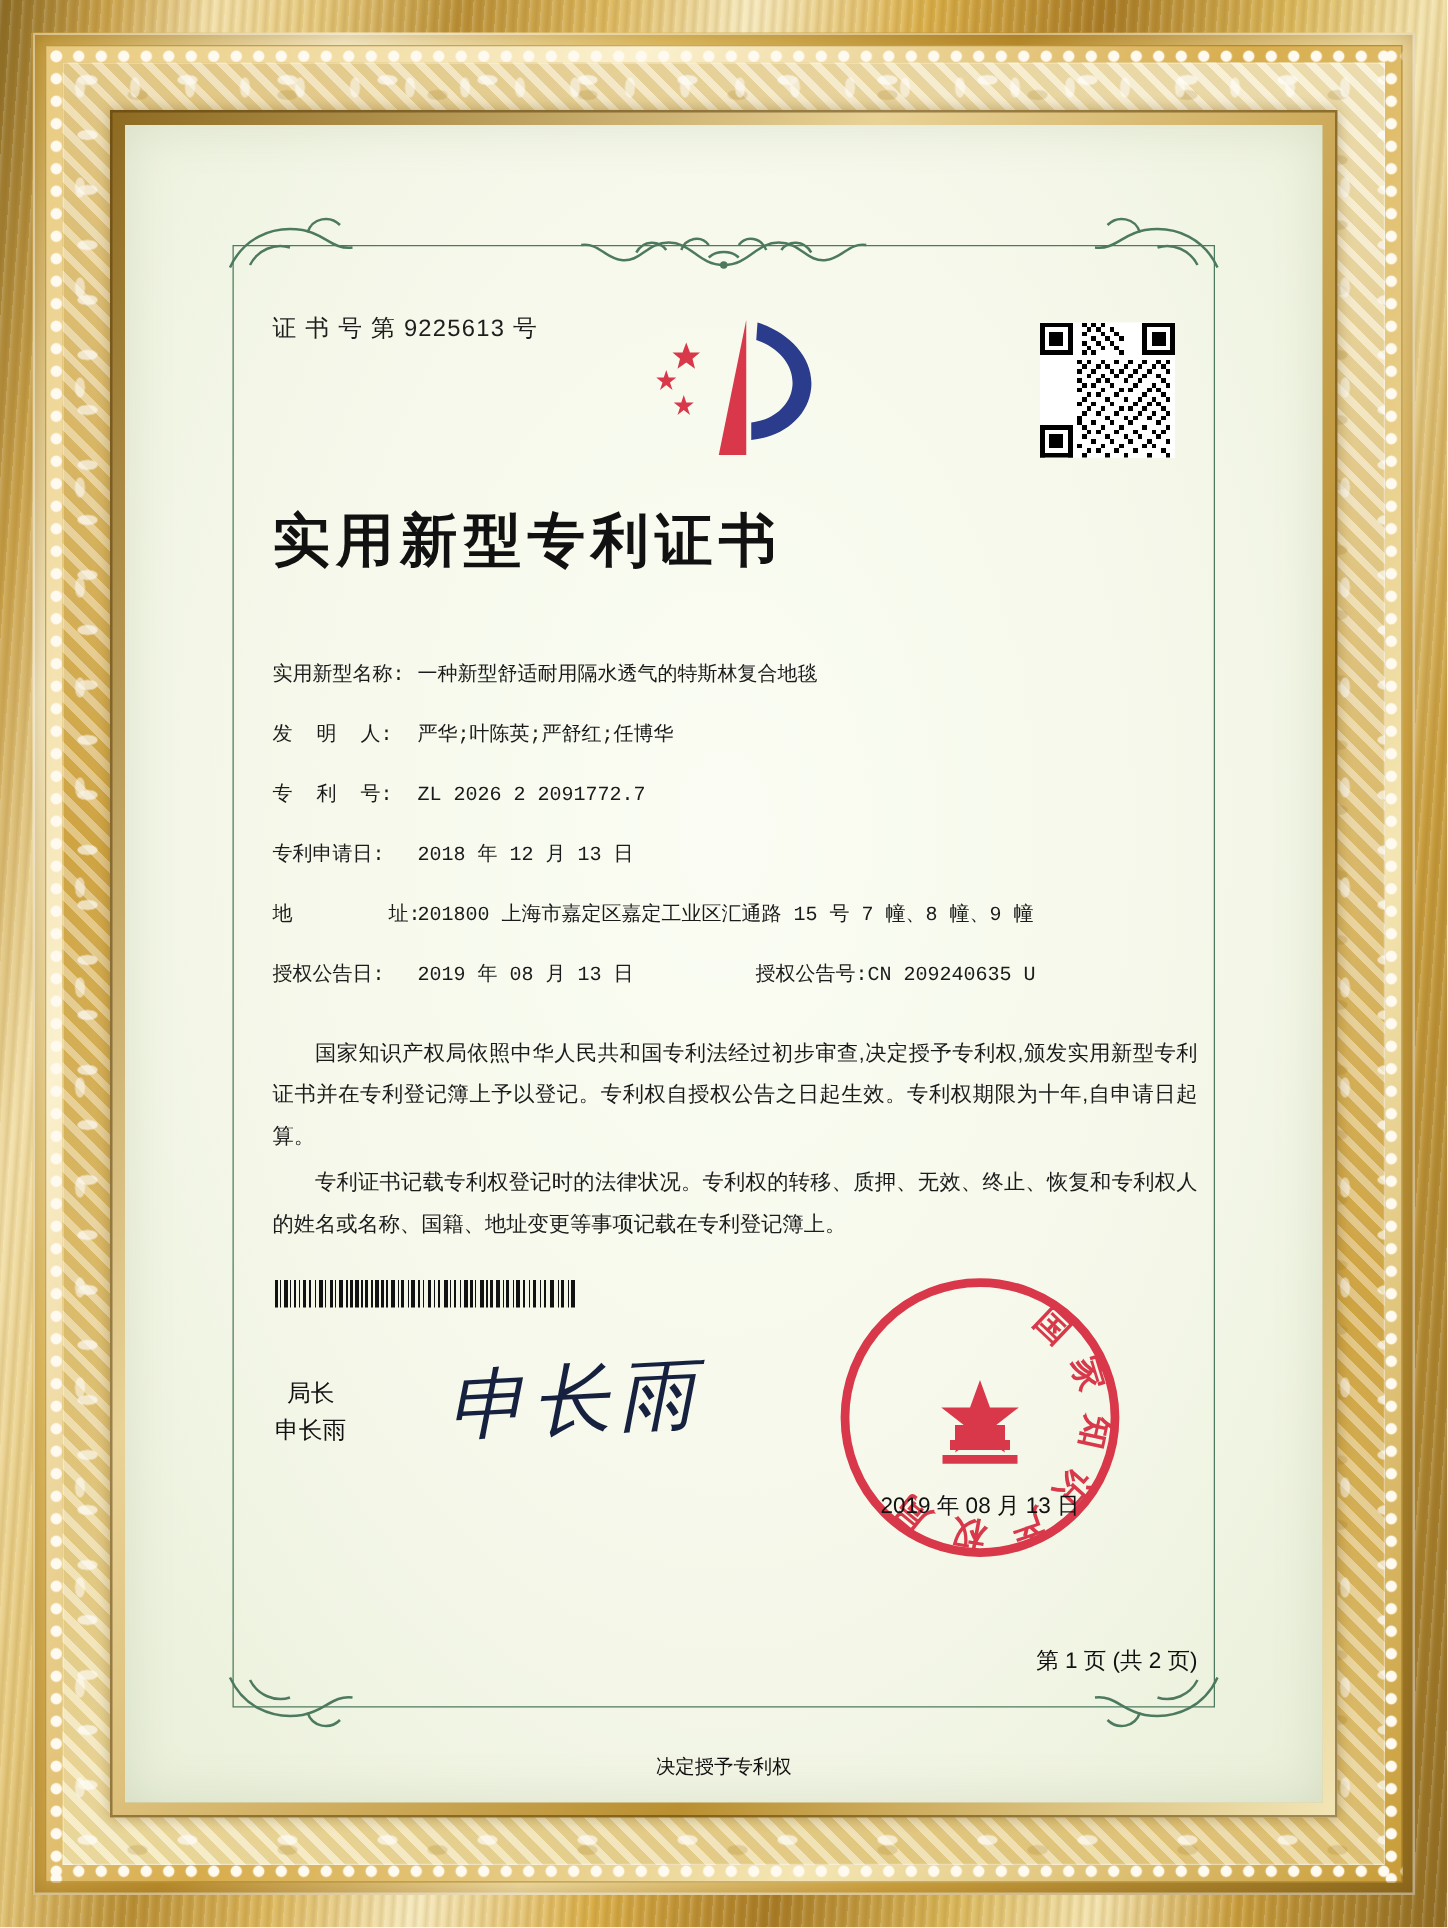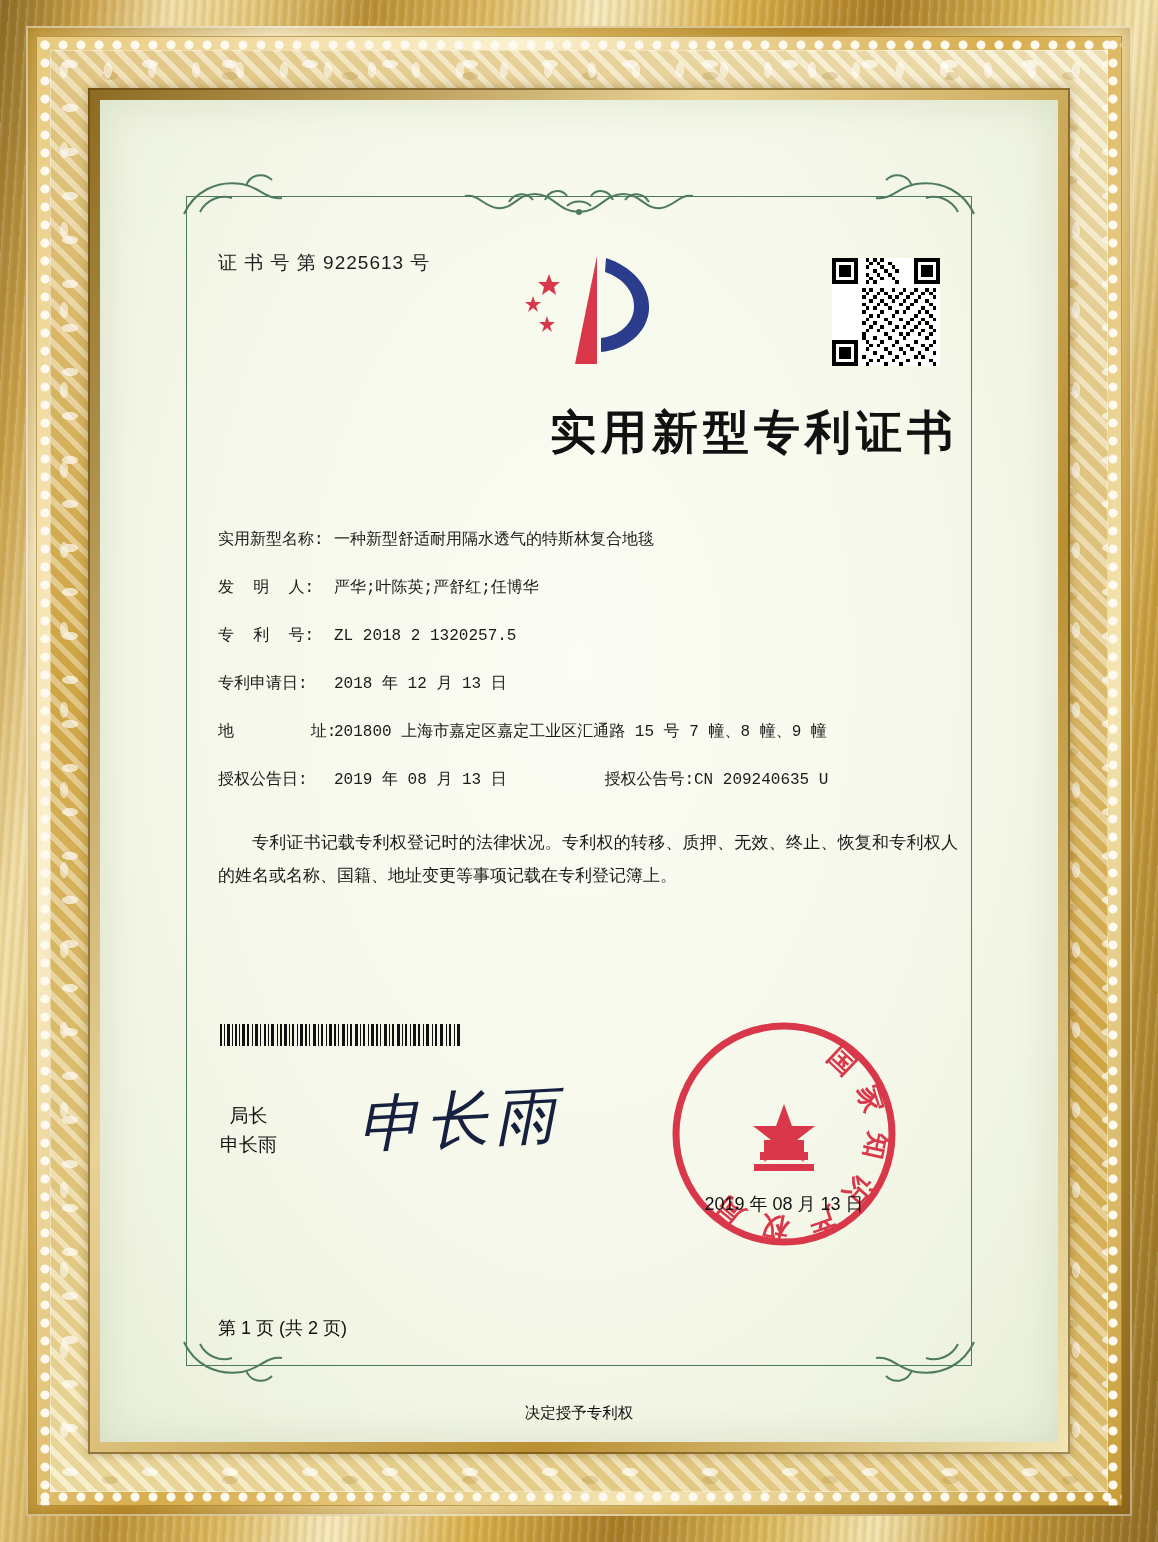--- a/index.html
+++ b/index.html
@@ -157,21 +157,21 @@
   }
   .qr {
     position: absolute;
     right: 18px;
     top: -18px;
     width: 108px;
     height: 108px;
     background: #ffffff;
   }
   .title {
-    text-align: right;
+    text-align: left;
     font-size: 46px;
     font-weight: bold;
     letter-spacing: 5px;
     color: #111;
     margin-top: 6px;
     font-family: "DejaVu Sans", "Liberation Sans", sans-serif;
   }
 
   .fields {
     margin-top: 64px;
@@ -272,21 +272,21 @@
     width: 244px;
     text-align: center;
     font-size: 18px;
     color: #111;
     font-family: "Liberation Sans", "DejaVu Sans", sans-serif;
   }
   .page-no {
     position: absolute;
     left: 0; right: 0;
     bottom: -16px;
-    text-align: left;
+    text-align: right;
     font-size: 18px;
     color: #111;
     font-family: "Liberation Sans", "DejaVu Sans", sans-serif;
   }
   .footer-note {
     position: absolute;
     left: 0; right: 0;
     bottom: 18px;
     text-align: center;
     font-size: 15.5px;
@@ -544,21 +544,21 @@
           <div class="field-value">一种新型舒适耐用隔水透气的特斯林复合地毯</div>
         </div>
 
         <div class="field-row">
           <div class="field-label">发  明  人:</div>
           <div class="field-value">严华;叶陈英;严舒红;任博华</div>
         </div>
 
         <div class="field-row">
           <div class="field-label">专  利  号:</div>
-          <div class="field-value">ZL 2018 2 1320257.5</div>
+          <div class="field-value">ZL 2026 2 2091772.7</div>
         </div>
 
         <div class="field-row">
           <div class="field-label">专利申请日:</div>
           <div class="field-value">2018 年 12 月 13 日</div>
         </div>
 
 
         <div class="field-row">
           <div class="field-label">地        址:</div>
@@ -568,20 +568,21 @@
         <div class="field-row two-col">
           <div class="field-label">授权公告日:</div>
           <div class="field-value">2019 年 08 月 13 日</div>
           <div class="field-label2">授权公告号:</div>
           <div class="field-value2">CN 209240635 U</div>
         </div>
 
       </div>
 
       <div class="paras">
+        <p>国家知识产权局依照中华人民共和国专利法经过初步审查,决定授予专利权,颁发实用新型专利证书并在专利登记簿上予以登记。专利权自授权公告之日起生效。专利权期限为十年,自申请日起算。</p>
         <p>专利证书记载专利权登记时的法律状况。专利权的转移、质押、无效、终止、恢复和专利权人的姓名或名称、国籍、地址变更等事项记载在专利登记簿上。</p>
       </div>
 
     </div>
 
     <div class="bottom">
 
       <svg class="barcode" viewBox="0 0 240 22" shape-rendering="crispEdges">
         <rect width="240" height="22" fill="#f4f7e8"></rect>
         <g fill="#111">

